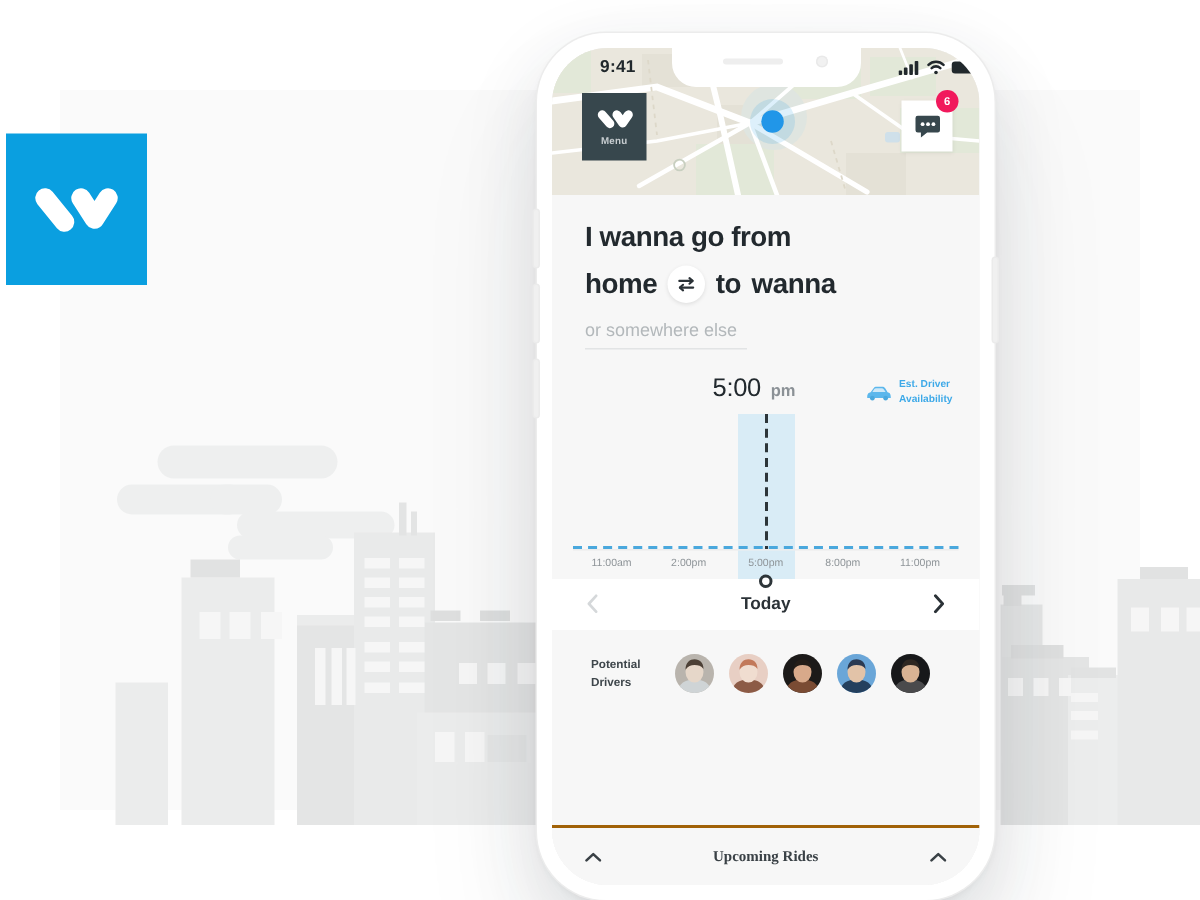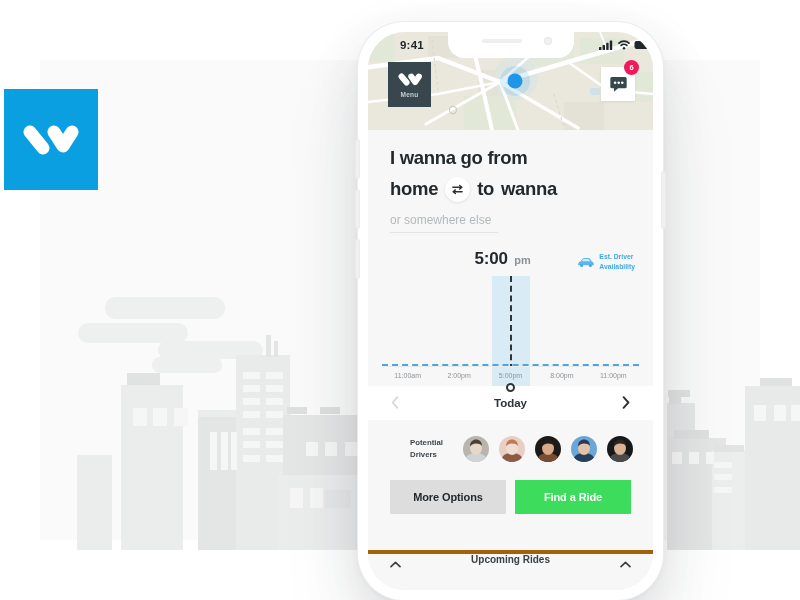--- a/index.html
+++ b/index.html
@@ -119,21 +119,21 @@
     border-bottom: 1px solid #e2e4e5; padding-bottom: 5px;
     display: inline-block; min-width: 108px;
   }
 
   
   .chart-head {
     margin-top: 16px; padding: 0 18px;
     display: flex; align-items: flex-start; justify-content: space-between;
   }
   .time-val { flex: 1; text-align: center; padding-left: 42px; }
-  .time-val .big { font-size: 17px; font-weight: bold; color: #22292e; letter-spacing: -0.2px; }
+  .time-val .big { font-size: 17px; font-weight: normal; color: #22292e; letter-spacing: -0.2px; }
   .time-val .mer { font-size: 11px; font-weight: bold; color: #8b9196; margin-left: 2px; }
   .avail { display: flex; align-items: center; gap: 4px; padding-top: 3px; }
   .avail-txt { font-size: 6.8px; font-weight: bold; color: #3da9e8; line-height: 1.35; }
 
   .chart-wrap { position: relative; margin-top: 5px; height: 90px; padding: 0 14px; }
   .plot { position: relative; width: 100%; height: 100%; }
   .hl-band {
     position: absolute; top: 0; bottom: 0; width: 38px;
     background: #cfe8f5; opacity: 0.75;
   }
@@ -168,40 +168,41 @@
   .today-bar {
     position: relative; margin-top: 0; height: 34px; background: #ffffff;
     display: flex; align-items: center; justify-content: space-between;
     padding: 0 18px;
   }
   .today-lbl { font-size: 11.5px; font-weight: bold; color: #2b3237; }
   .chev { width: 18px; display: flex; align-items: center; justify-content: center; }
 
   
   .drivers { display: flex; align-items: center; padding: 16px 20px 0 26px; gap: 14px; }
-  .drv-lbl { font-size: 7.8px; font-weight: bold; color: #3e464b; line-height: 1.45; width: 42px; margin-left: 16px; }
+  .drv-lbl { font-size: 7.8px; font-weight: bold; color: #3e464b; line-height: 1.45; width: 42px; }
   .avatars { display: flex; gap: 10px; }
   .av { width: 26px; height: 26px; border-radius: 50%; overflow: hidden; position: relative; }
 
   
   .actions { display: flex; gap: 9px; padding: 18px 22px 0 22px; }
   .btn {
     flex: 1; height: 34px; border: none; cursor: pointer;
     font-family: "Liberation Sans", sans-serif;
     font-size: 11px; font-weight: bold; letter-spacing: -0.1px;
   }
   .btn-secondary { background: #dddddd; color: #22292e; }
   .btn-primary { background: #3ddc5c; color: #ffffff; }
 
   
   .upcoming {
     position: absolute; left: 0; right: 0; bottom: 0; height: 40px;
-    background: #f7f7f7; border-top: 4px solid #a16207;
-    display: flex; align-items: flex-start; justify-content: space-between;
+    background: #f7f7f7; border-top: 2px solid #a16207;
+    display: flex; align-items: center; justify-content: space-between;
     padding: 0 22px;
+    font-family: Liberation Serif, serif;
   }
   .up-lbl { font-size: 10px; font-weight: bold; color: #3a4146; }
 </style>
 </head>
 <body>
 
 <div id="stage">
 
   <div class="bg-panel"></div>
 
@@ -497,24 +498,20 @@
                 </svg></div>
               <div class="av"><svg width="26" height="26" viewBox="0 0 26 26" xmlns="http://www.w3.org/2000/svg">
                   <rect width="26" height="26" fill="#17181a"></rect>
                   <path d="M2 26 C2 19.5 7 17 13 17 C19 17 24 19.5 24 26 Z" fill="#4a4a4c"></path>
                   <ellipse cx="13" cy="12" rx="6" ry="7" fill="#d9b393"></ellipse>
                   <path d="M7 10.5 C7 5.5 10 3.5 13 3.5 C16.5 3.5 19 5.8 19 10 C17.5 8 15.5 7.4 13 7.4 C10.6 7.4 8.6 8.3 7 10.5 Z" fill="#2e2721"></path>
                 </svg></div>
             </div>
         </div>
 
-        <div class="actions">
-          <button class="btn btn-secondary" style="background: rgb(221, 221, 221);">More Options</button>
-          <button class="btn btn-primary" style="background: rgb(61, 220, 92);">Find a Ride</button>
-        </div>
 
         <div class="upcoming">
           <span>
             <svg width="11" height="7" viewBox="0 0 11 7" xmlns="http://www.w3.org/2000/svg">
               <polyline points="1,5.6 5.5,1.4 10,5.6" fill="none" stroke="#3a4146" stroke-width="1.7" stroke-linecap="round" stroke-linejoin="round"></polyline>
             </svg>
           </span>
           <span class="up-lbl">Upcoming Rides</span>
           <span>
             <svg width="11" height="7" viewBox="0 0 11 7" xmlns="http://www.w3.org/2000/svg">

